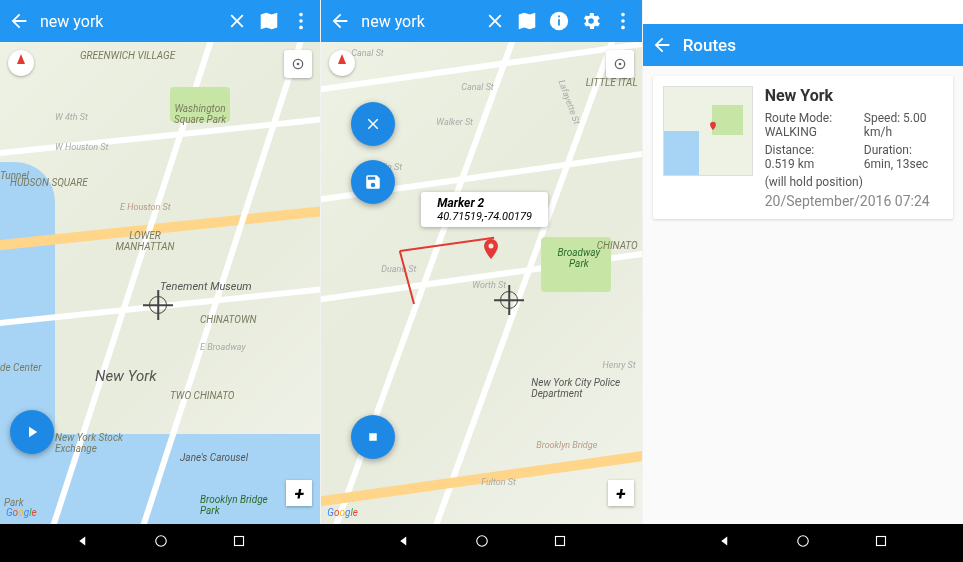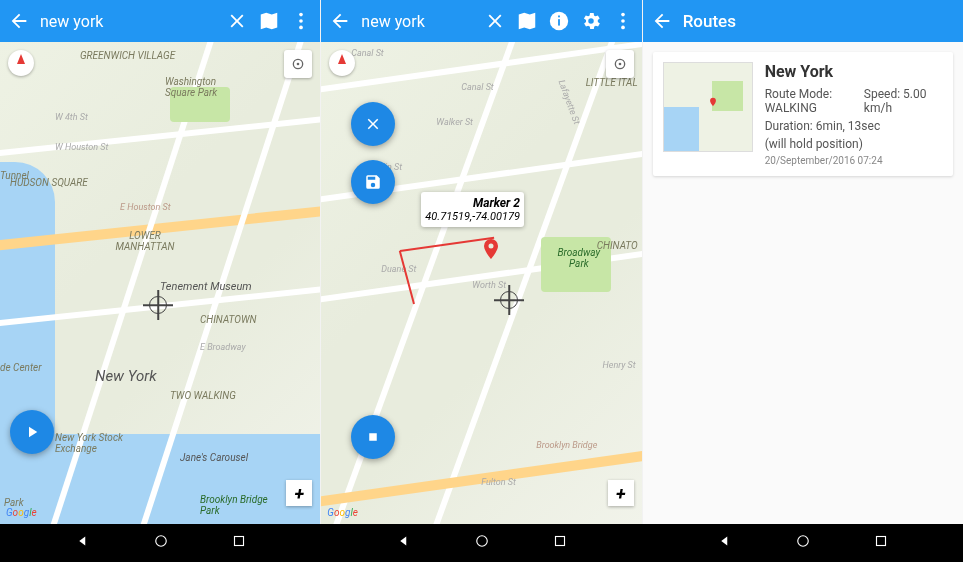--- a/index.html
+++ b/index.html
@@ -4,21 +4,21 @@
 <style>
   * { box-sizing: border-box; margin: 0; padding: 0; }
   body {
     font-family: Roboto, Arial, sans-serif;
     width: 963px; height: 562px;
     display: flex; flex-direction: column;
     background: #fff;
   }
   .screens { display: flex; flex: 1; min-height: 0; }
   .screen { flex: 1; position: relative; display: flex; flex-direction: column; min-width: 0; overflow:hidden; border-right:1px solid rgba(0,0,0,.05);}
-  .screen:last-child { border-right:none; }
+  .screen:last-child { border-right:none;margin-top:24px; }
 
   
   .appbar {
     background:#2196F3; color:#fff; height:42px;
     display:flex; align-items:center; padding:0 8px; gap:10px;
     font-size:16px;
   }
   .appbar .icon { width:22px; height:22px; fill:#fff; display:flex; align-items:center; justify-content:center; cursor:pointer;}
   .appbar .search { flex:1; color:#fff; font-size:16px; }
   .appbar .title { font-size:17px; font-weight:500; }
@@ -53,21 +53,21 @@
   .fab { position:absolute; width:44px;height:44px; border-radius:50%; background:#1E88E5;
     display:flex;align-items:center;justify-content:center; box-shadow:0 2px 6px rgba(0,0,0,.35); cursor:pointer;}
   .fab svg{fill:#fff;width:18px;height:18px}
   .crosshair { position:absolute; width:26px;height:26px; }
   .crosshair::before{content:"";position:absolute;inset:4px;border:1.5px solid #444;border-radius:50%;}
   .crosshair::after{content:"";position:absolute;left:50%;top:-2px;bottom:-2px;width:1.5px;background:#444;transform:translateX(-50%);}
   .crosshair span{position:absolute;top:50%;left:-2px;right:-2px;height:1.5px;background:#444;transform:translateY(-50%);}
 
   .marker-pin { position:absolute; width:24px;height:34px; }
   .marker-pin svg{width:100%;height:100%;fill:#e53935;}
-  .marker-tooltip{position:absolute; background:#fff; padding:4px 4px; font-size:11px; border-radius:3px; box-shadow:0 1px 4px rgba(0,0,0,.3); text-align:right; white-space:nowrap;}
+  .marker-tooltip{position:absolute; background:#fff; padding:4px 16px; font-size:11px; border-radius:3px; box-shadow:0 1px 4px rgba(0,0,0,.3); text-align:left; white-space:nowrap;}
   .marker-tooltip b{display:block;font-size:12px;}
   .routeline{position:absolute; background:#e53935; height:1.5px; transform-origin:left center;}
 
   .info-callout{
     position:absolute; width:130px; background:linear-gradient(#42A5F5,#1E88E5); color:#fff;
     border-radius:8px; padding:10px 12px; font-size:11px; box-shadow:0 3px 8px rgba(0,0,0,.3);
   }
   .info-callout .k{opacity:.9;margin-top:4px;}
   .info-callout .v{font-weight:600;}
   .info-callout::after{content:"";position:absolute;left:50%;bottom:-12px;transform:translateX(-50%);
@@ -79,21 +79,21 @@
     display:flex;padding:10px;gap:12px;}
   .thumb{width:90px;height:90px;position:relative;flex-shrink:0;background:#eef2e4;border:1px solid #ddd;}
   .thumb .tw{position:absolute;left:0;bottom:0;width:40%;height:50%;background:#a7d4f5;}
   .thumb .tp{position:absolute;right:10%;top:20%;width:35%;height:35%;background:#c7e6a6;}
   .thumb .tm{position:absolute;left:50%;top:35%;width:10px;height:14px;}
   .thumb .tm svg{width:100%;height:100%;fill:#e53935;}
   .route-info{flex:1;font-size:12px;color:#555;}
   .route-info h3{font-size:16px;color:#333;margin-bottom:6px;}
   .route-info .row{display:flex;gap:20px;margin-bottom:4px;}
   .route-info .row>div{flex:1;}
-  .route-info .ts{font-size:10px;color:#888;margin-top:4px;}
+  .route-info .ts{font-size:14px;color:#888;margin-top:4px;}
 
   
   .navbar{height:38px;background:#000;display:flex;}
   .navbar .seg{flex:1;display:flex;align-items:center;justify-content:center;gap:60px;}
   .navbar svg{width:18px;height:18px;fill:none;stroke:#fff;stroke-width:1.5;}
 </style>
 </head>
 <body>
 
 <div class="screens">
@@ -127,28 +127,28 @@
   <div class="map">
     <div class="water-l"></div>
         <div class="water-b"></div>
     <div class="road big h" style="top:180px;transform:rotate(-6deg)"></div>
     <div class="road h" style="top:90px;transform:rotate(-6deg)"></div>
     <div class="road h" style="top:260px;transform:rotate(-6deg)"></div>
     <div class="road v" style="left:120px;transform:rotate(18deg)"></div>
     <div class="road v" style="left:210px;transform:rotate(18deg)"></div>
     <div class="park" style="top:45px;left:170px;width:60px;height:35px;"></div>
     <div class="lbl" style="top:8px;left:80px">GREENWICH VILLAGE</div>
-    <div class="lbl" style="top:34px;left:165px;width:70px;white-space:normal;">Washington Square Park</div>
+    <div class="lbl" style="top:61px;left:165px;width:70px;white-space:normal;text-align:center">Washington Square Park</div>
     <div class="lbl" style="top:135px;left:10px">HUDSON SQUARE</div>
     <div class="lbl" style="top:188px;left:105px;width:80px;white-space:normal;text-align:center">LOWER MANHATTAN</div>
     <div class="lbl" style="top:128px;left:0">Tunnel</div>
     <div class="lbl" style="top:238px;left:160px;color:#555;font-size:11px">Tenement Museum</div>
     <div class="lbl" style="top:272px;left:200px">CHINATOWN</div>
     <div class="lbl" style="top:325px;left:95px;font-size:15px;color:#555">New York</div>
-    <div class="lbl" style="top:348px;left:170px">TWO WALKING</div>
+    <div class="lbl" style="top:348px;left:170px">TWO CHINATO</div>
     <div class="lbl" style="top:390px;left:55px;width:80px;white-space:normal">New York Stock Exchange</div>
     <div class="lbl" style="top:410px;left:180px;color:#555">Jane's Carousel</div>
     <div class="lbl" style="top:452px;left:200px;width:80px;white-space:normal;color:#2a6b2a">Brooklyn Bridge Park</div>
     <div class="lbl" style="top:320px;left:0">de Center</div>
     <div class="lbl" style="top:455px;left:4px">Park</div>
     <div class="lbl" style="top:300px;left:200px;font-size:9px;color:#aaa">E Broadway</div>
     <div class="lbl" style="top:160px;left:120px;font-size:9px;color:#b98">E Houston St</div>
     <div class="lbl" style="top:100px;left:55px;font-size:9px;color:#aaa">W Houston St</div>
     <div class="lbl" style="top:70px;left:55px;font-size:9px;color:#aaa">W 4th St</div>
 
@@ -221,20 +221,21 @@
     <div class="lbl" style="top:6px;left:30px;font-size:9px;color:#aaa">Canal St</div>
     <div class="lbl" style="top:40px;left:140px;font-size:9px;color:#aaa">Canal St</div>
     <div class="lbl" style="top:120px;left:40px;font-size:9px;color:#aaa">Franklin St</div>
     <div class="lbl" style="top:75px;left:115px;font-size:9px;color:#aaa">Walker St</div>
     <div class="lbl" style="top:55px;left:225px;font-size:9px;color:#aaa;transform:rotate(70deg)">Lafayette St</div>
     <div class="lbl" style="top:222px;left:60px;font-size:9px;color:#aaa">Duane St</div>
     <div class="lbl" style="top:238px;left:151px;font-size:9px;color:#aaa">Worth St</div>
     <div class="lbl" style="top:35px;right:4px">LITTLE ITAL</div>
     <div class="lbl" style="top:198px;right:4px">CHINATO</div>
     <div class="lbl" style="top:205px;left:230px;width:55px;white-space:normal;text-align:center;color:#2a6b2a">Broadway Park</div>
+    <div class="lbl" style="top:335px;left:210px;width:100px;white-space:normal;color:#555">New York City Police Department</div>
     <div class="lbl" style="top:318px;right:6px;font-size:9px;color:#aaa">Henry St</div>
     <div class="lbl" style="top:435px;left:160px;font-size:9px;color:#aaa">Fulton St</div>
     <div class="lbl" style="top:398px;left:215px;font-size:9px;color:#b98">Brooklyn Bridge</div>
 
     <div class="routeline" style="top:208px;left:79px;width:95px;transform:rotate(-8deg)"></div>
     <div class="routeline" style="top:208px;left:79px;width:55px;transform:rotate(75deg)"></div>
     <div class="marker-pin" style="top:190px;left:158px"><svg viewBox="0 0 24 24">
             <path d="M12 2a7 7 0 00-7 7c0 5 7 13 7 13s7-8 7-13a7 7 0 00-7-7zm0 9.5A2.5 2.5 0 1114.5 9 2.5 2.5 0 0112 11.5z"></path>
           </svg></div>
     <div class="marker-tooltip" style="top:150px;left:100px"><b>Marker 2</b><span>40.71519,-74.00179</span></div>
@@ -289,20 +290,21 @@
                 <path d="M12 2a7 7 0 00-7 7c0 5 7 13 7 13s7-8 7-13a7 7 0 00-7-7z"></path>
               </svg></div>
       </div>
       <div class="route-info">
         <h3>New York</h3>
         <div class="row">
           <div><span>Route Mode:</span> <span>WALKING</span></div>
           <div><span>Speed:</span> <span>5.00 km/h</span></div>
         </div>
         <div class="row">
+          <div><span>Distance:</span> <span>0.519 km</span></div>
           <div><span>Duration:</span> <span>6min, 13sec</span></div>
         </div>
         <div>(will hold position)</div>
         <div class="ts">20/September/2016  07:24</div>
       </div>
     </div>
   </div>
 </div>
 
 </div>

